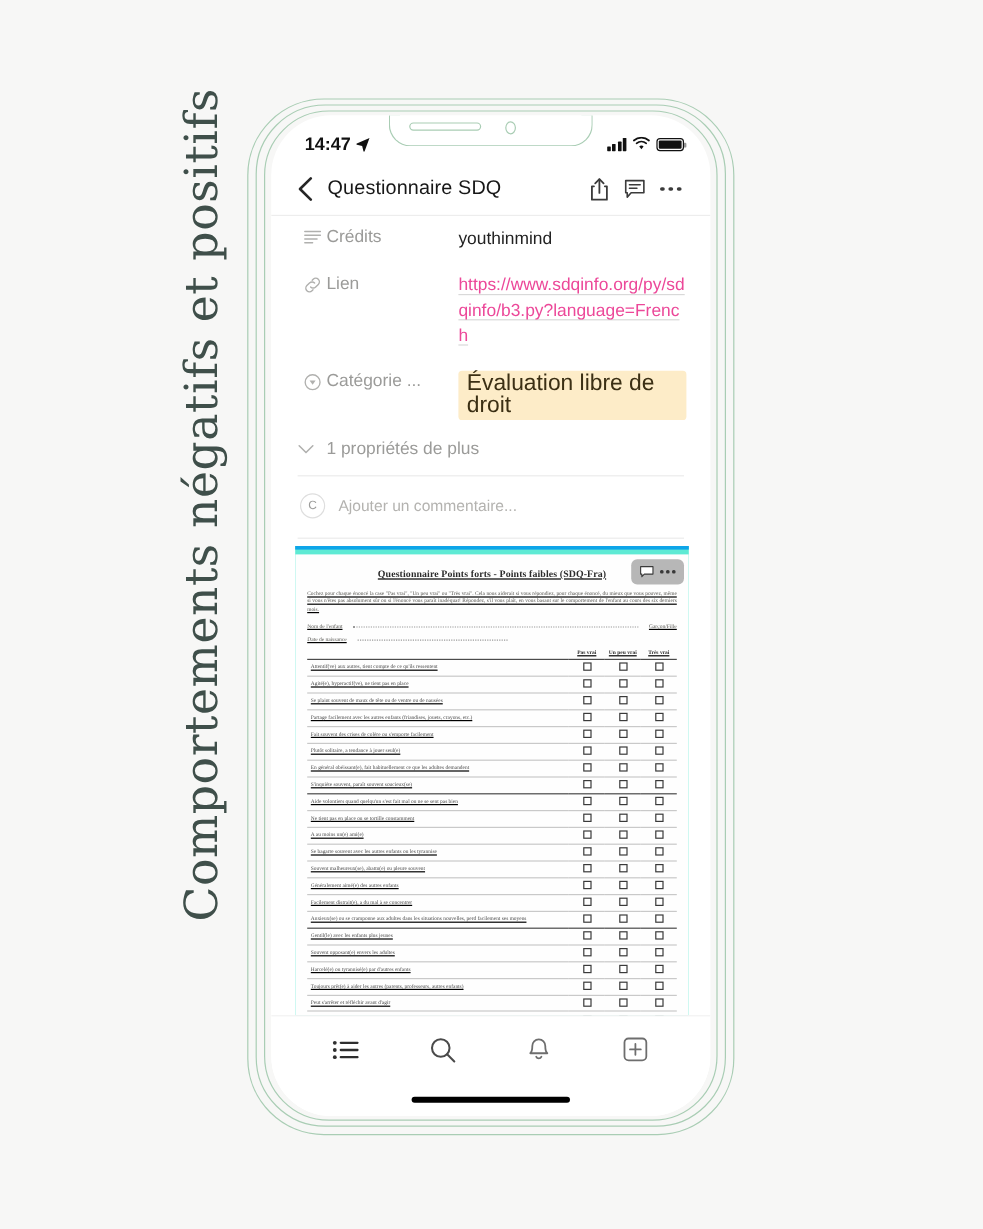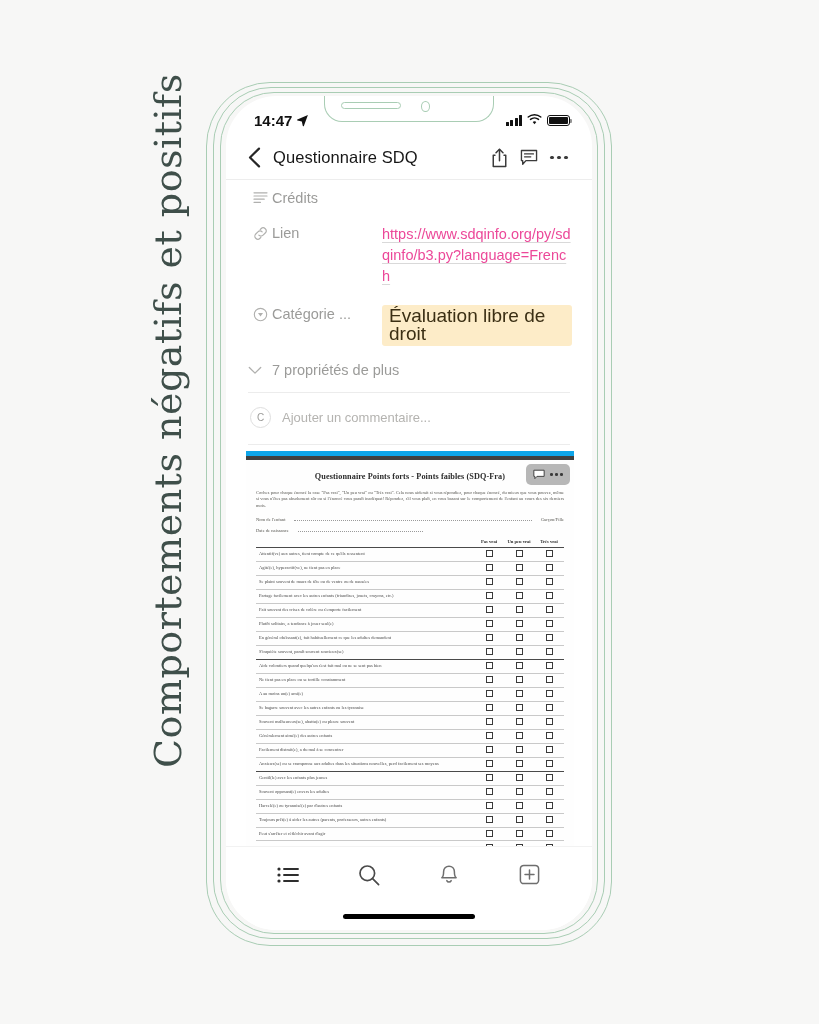--- a/index.html
+++ b/index.html
@@ -152,23 +152,24 @@
     border:1px solid #dedede; color:#9b9b99;
     font-size:10px; display:flex; align-items:center; justify-content:center;
     flex:0 0 21px;
   }
   #comment-placeholder{ font-size:13px; color:#b4b3b0; }
 
   
   #doc-wrap{
     flex:1; margin:6px 18px 0 20px;
     position:relative; overflow:hidden;
-    background:#404040;
-    border-top:5px solid #0ea5e9;
+    background:#5eead4;
+    border-top:3px solid #0ea5e9;
     padding-top:4px;
+    text-decoration:underline;
   }
   #doc-page{
     background:#fefefe;
     padding:12px 10px 0 10px;
     color:#3d3d3d;
     font-family:"Liberation Serif","DejaVu Serif",serif;
     transform-origin: top left;
   }
   #doc-title{
     text-align:center; font-weight:700; font-size:8.2px;
@@ -305,20 +306,21 @@
 
     <div id="page-body">
 
       <div class="prop-row">
         <div class="prop-icon">
           <svg width="15" height="13" viewBox="0 0 16 14">
             <path d="M1 2h14M1 5.4h14M1 8.8h11M1 12.2h7" stroke="#b0b0ae" stroke-width="1.3" stroke-linecap="round"></path>
           </svg>
         </div>
         <div class="prop-label">Crédits</div>
+        <div class="prop-value">youthinmind</div>
       </div>
 
       <div class="prop-row">
         <div class="prop-icon">
           <svg width="15" height="15" viewBox="0 0 18 18">
             <path d="M7 11a3.6 3.6 0 0 0 5.1 0l2.6-2.6a3.6 3.6 0 0 0-5.1-5.1l-1 1" stroke="#b0b0ae" stroke-width="1.4" fill="none" stroke-linecap="round"></path>
             <path d="M11 7a3.6 3.6 0 0 0-5.1 0L3.3 9.6a3.6 3.6 0 0 0 5.1 5.1l1-1" stroke="#b0b0ae" stroke-width="1.4" fill="none" stroke-linecap="round"></path>
           </svg>
         </div>
         <div class="prop-label">Lien</div>
@@ -335,21 +337,21 @@
         <div class="prop-label">Catégorie ...</div>
         <div class="prop-value">
           <span class="pill">Évaluation libre de droit</span>
         </div>
       </div>
 
       <div id="more-props">
         <svg width="14" height="9" viewBox="0 0 16 10">
           <path d="M1.5 1.5L8 8l6.5-6.5" stroke="#b0b0ae" stroke-width="1.5" fill="none" stroke-linecap="round" stroke-linejoin="round"></path>
         </svg>
-        <span id="more-props-label">7 propriétés de plus</span>
+        <span id="more-props-label">1 propriétés de plus</span>
       </div>
 
       <div class="hr"></div>
 
       <div id="comment-row">
         <div id="comment-avatar">C</div>
         <div id="comment-placeholder">Ajouter un commentaire...</div>
       </div>
 
       <div class="hr"></div>

